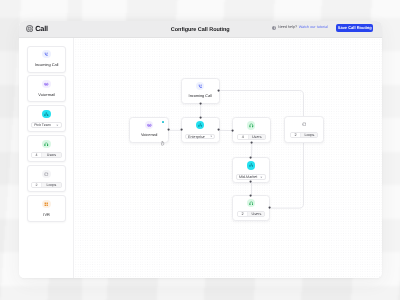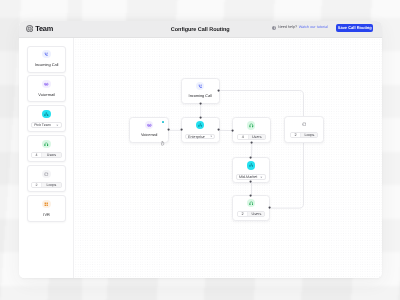--- a/index.html
+++ b/index.html
@@ -67,21 +67,21 @@
 <div id="app">
   <div id="hdr">
     <div class="logo">
       <span class="logo-mark">
           <svg viewBox="0 0 24 24" width="7.4" height="7.4">
             <circle cx="12" cy="12" r="10.6" fill="none" stroke="#17171c" stroke-width="2"></circle>
             <rect x="7.2" y="7.2" width="9.6" height="9.6" rx="2.4" fill="none" stroke="#17171c" stroke-width="1.7"></rect>
             <path d="M10.6 13.8 L13.8 10.6 L13.8 13.8 Z" fill="#17171c"></path>
           </svg>
         </span>
-      <span class="logo-text">Team</span>
+      <span class="logo-text">Call</span>
     </div>
     <div class="hdr-title">Configure Call Routing</div>
     <div class="hdr-right">
       <div class="help">
         <span class="help-ic">i</span>
         <span>Need help?</span>
         <a href="#">Watch our tutorial</a>
       </div>
       <div class="save-btn">Save Call Routing</div>
     </div>

